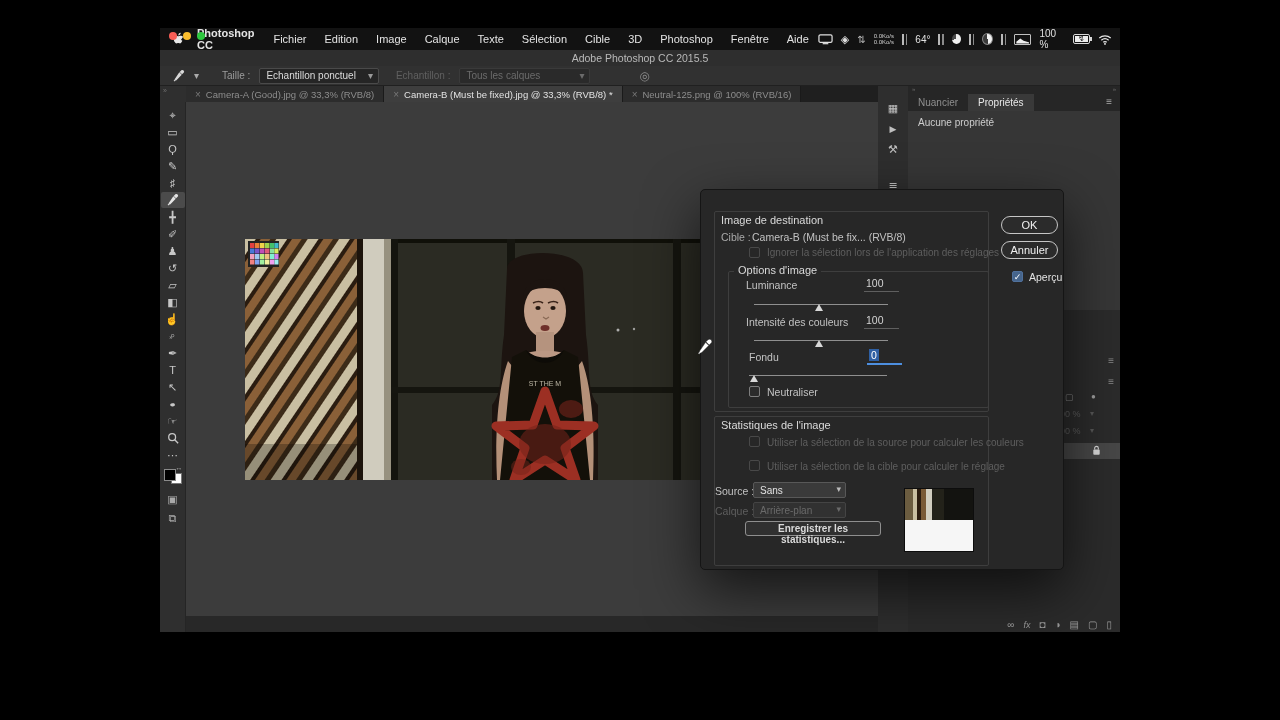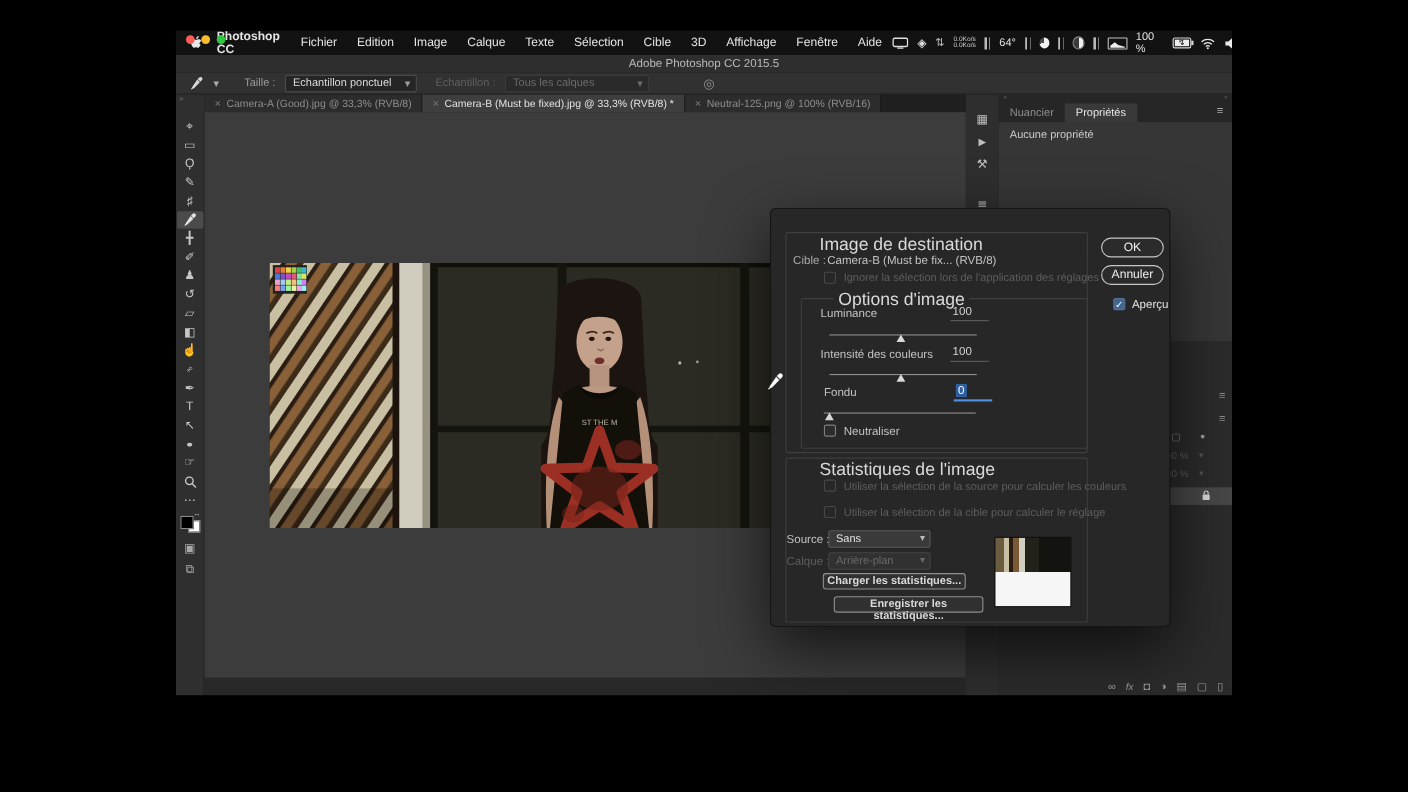--- a/index.html
+++ b/index.html
@@ -89,21 +89,21 @@
   .lfoot{position:absolute;right:8px;bottom:2px;display:flex;gap:9px;color:#9a9a9a;font-size:10px;align-items:center;}
   .lfoot i{font-style:italic;font-size:9px;}
 
   
   .dialog{position:absolute;left:540px;top:161px;width:364px;height:381px;background:#272727;
           border:1px solid #151515;border-radius:5px;box-shadow:0 20px 55px rgba(0,0,0,.65);
           z-index:40;font-size:10.5px;color:#c9c9c9;box-sizing:border-box;}
   .dtitle{position:absolute;left:0;top:0;width:100%;height:15px;background:linear-gradient(#f2f2f2,#d1d1d1);
           border-radius:4px 4px 0 0;color:#333;font-size:10.5px;text-align:center;line-height:15px;}
   .gbox{position:absolute;border:1px solid #3e3e3e;border-radius:2px;}
-  .glabel{position:absolute;font-size:16px;color:#dadada;margin-left:24px;}
+  .glabel{position:absolute;font-size:11px;color:#dadada;}
   .straddle{background:#272727;padding:0 4px;}
   .dlab{position:absolute;font-size:10.5px;color:#c2c2c2;white-space:nowrap;}
   .ddim{color:#5e5e5e;}
   .vfield{position:absolute;width:33px;height:14px;border-bottom:1px solid #5f5f5f;font-size:10.5px;color:#d4d4d4;padding-left:2px;}
   .vfield.sel{border-bottom:2px solid #4d8fe0;}
   .vfield.sel span{background:#2e5fa3;color:#fff;padding:0 2px;}
   .track{position:absolute;height:1px;background:#8f8f8f;}
   .thumb{position:absolute;width:0;height:0;border-left:4px solid transparent;border-right:4px solid transparent;
          border-bottom:7px solid #d8d8d8;}
   .cb{position:absolute;width:11px;height:11px;border:1px solid #7e7e7e;border-radius:2px;background:#2b2b2b;box-sizing:border-box;}
@@ -140,21 +140,21 @@
     </span>
     <span class="appname">Photoshop CC</span>
     <span class="mitem">Fichier</span>
     <span class="mitem">Edition</span>
     <span class="mitem">Image</span>
     <span class="mitem">Calque</span>
     <span class="mitem">Texte</span>
     <span class="mitem">Sélection</span>
     <span class="mitem">Cible</span>
     <span class="mitem">3D</span>
-    <span class="mitem">Affichage</span>
+    <span class="mitem">Photoshop</span>
     <span class="mitem">Fenêtre</span>
     <span class="mitem">Aide</span>
 
     <span class="mright">
       <span>
         <svg width="15" height="12" viewBox="0 0 16 12">
             <rect x="1" y="1.5" width="14" height="8" rx="1.5" fill="none" stroke="#e0e0e0" stroke-width="1.3"></rect>
             <path d="M5 11h6" stroke="#e0e0e0" stroke-width="1.3"></path>
           </svg>
       </span>
@@ -476,21 +476,21 @@
     <div class="dd" style="left:52px;top:292px;width:93px;">
       <span>Sans</span>
       <span class="chev">▾</span>
     </div>
     <span class="dlab ddim" style="left:14px;top:315px;">Calque :</span>
     <div class="dd dim" style="left:52px;top:312px;width:93px;">
       <span>Arrière-plan</span>
       <span class="chev">▾</span>
     </div>
     <div class="pbtn" style="left:47px;top:331px;width:130px;height:15px;">Charger les statistiques...</div>
-    <div class="pbtn" style="left:44px;top:352px;width:136px;height:15px;margin-left:13px;">Enregistrer les statistiques...</div>
+    <div class="pbtn" style="left:44px;top:331px;width:136px;height:15px;">Enregistrer les statistiques...</div>
 
     <div class="thumbimg">
       <div class="ti-top"></div>
         <div class="ti-bot"></div>
     </div>
 
     <div class="macbtn" style="left:300px;top:26px;">OK</div>
     <div class="macbtn" style="left:300px;top:51px;">Annuler</div>
     <span class="cb checked" style="left:311px;top:81px;">
       <span>✓</span>

